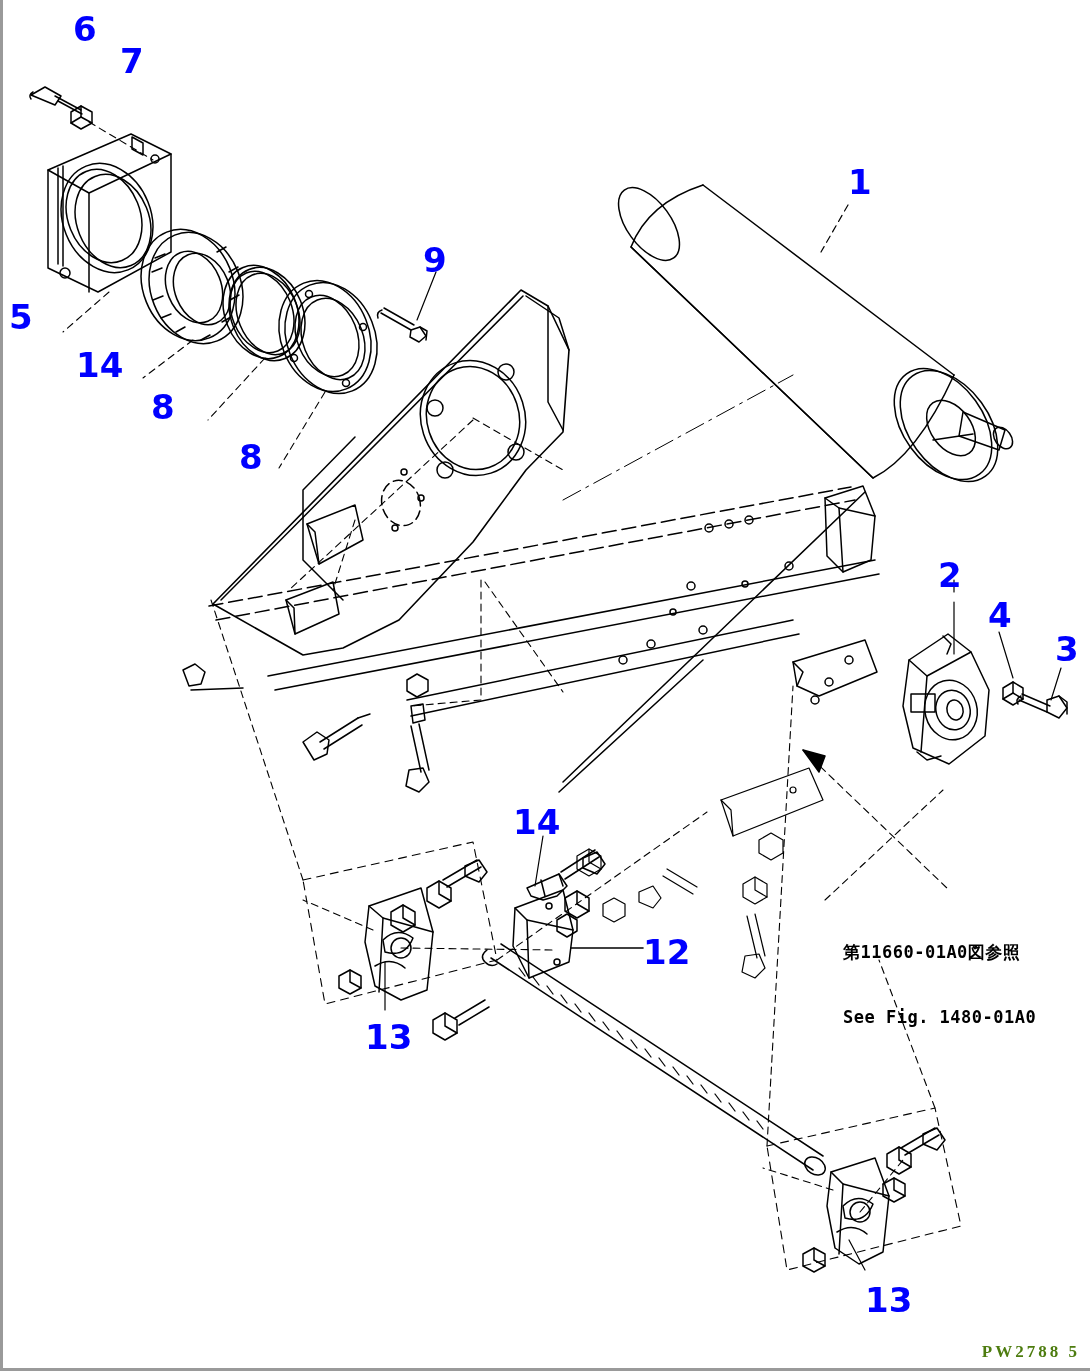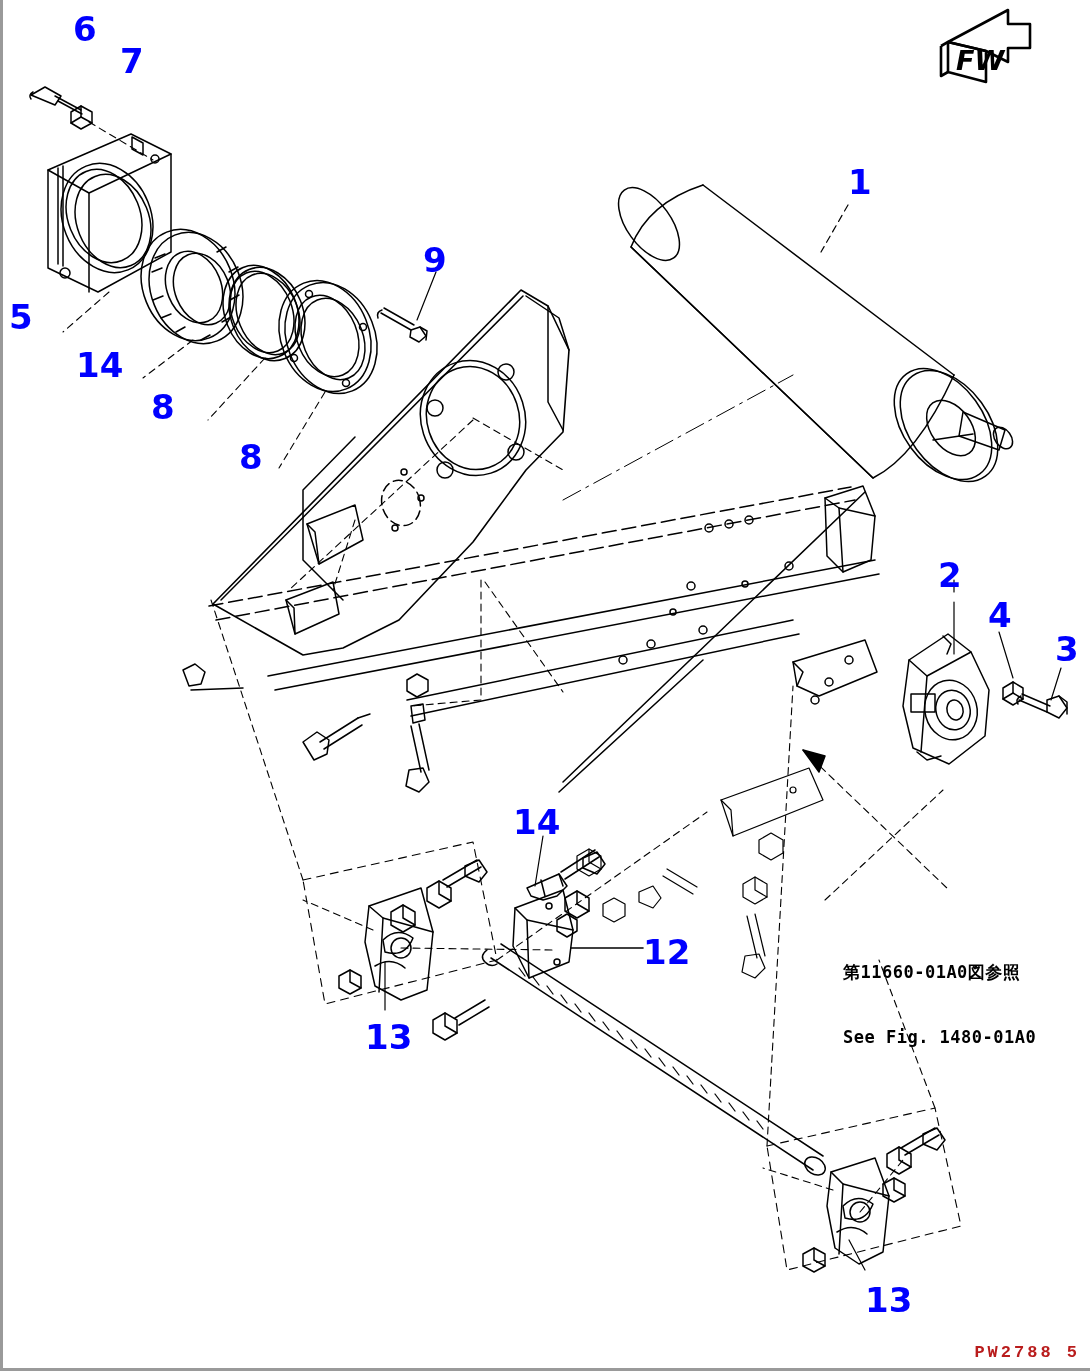--- a/index.html
+++ b/index.html
@@ -43,25 +43,25 @@
     font-weight: bold;
     line-height: 1.28;
     color: #000000;
     white-space: pre;
     letter-spacing: 0.5px;
   }
   .footer-code {
     position: absolute;
     right: 10px;
     bottom: 6px;
-    font-family: Liberation Mono, monospace;
+    font-family: Liberation Serif, serif;
     font-size: 17px;
     font-weight: bold;
     letter-spacing: 3px;
-    color: #b91c1c;
+    color: #4d7c0f;
   }
   .fwbox {
     position: absolute;
   }
   svg { display: block; }
 </style>
 </head>
 <body>
 
 <div id="sheet">
@@ -419,34 +419,22 @@
         <path d="M586,849 l0,13 l12,7"></path>
         <path d="M600,904 l11,-6 l11,6 l0,12 l-11,6 l-11,-6 z"></path>
         <path d="M744,916 l10,42"></path>
           <path d="M752,914 l10,42"></path>
         <path d="M742,956 l14,-2 l6,14 l-10,10 l-13,-6 z"></path>
       </g>
 
     </g>
   </svg>
 
-  <div class="fwbox" style="left:925px; top:4px;">
-    <svg width="110" height="92" viewBox="0 0 110 92">
-      <g fill="none" stroke="#000" stroke-width="2.6" stroke-linejoin="round">
-        <path d="M20,38 L80,6 L80,20 L102,20 L102,44 L80,44 L80,58 L58,47"></path>
-        <path d="M20,38 L20,68 L58,78 L58,47 Z"></path>
-        <path d="M20,38 L58,47"></path>
-        <path d="M13,42 L13,72 L20,68"></path>
-        <path d="M13,42 L20,38"></path>
-      </g>
-      <text x="28" y="66" font-family="DejaVu Sans, sans-serif" font-size="27" font-style="italic" font-weight="bold" fill="#000">FW</text>
-    </svg>
-  </div>
-
-  <div class="note" style="left:840px; top:918px;">
+
+  <div class="note" style="left:840px; top:898px;">
     <div>第11660-01A0図参照</div>
     <div>See Fig. 1480-01A0</div>
   </div>
 
   <div class="callout" style="left:845px; top:165px;">1</div>
   <div class="callout" style="left:935px; top:558px;">2</div>
   <div class="callout" style="left:1052px; top:632px;">3</div>
   <div class="callout" style="left:985px; top:598px;">4</div>
   <div class="callout" style="left:6px;   top:300px;">5</div>
   <div class="callout" style="left:70px;  top:12px;">6</div>

